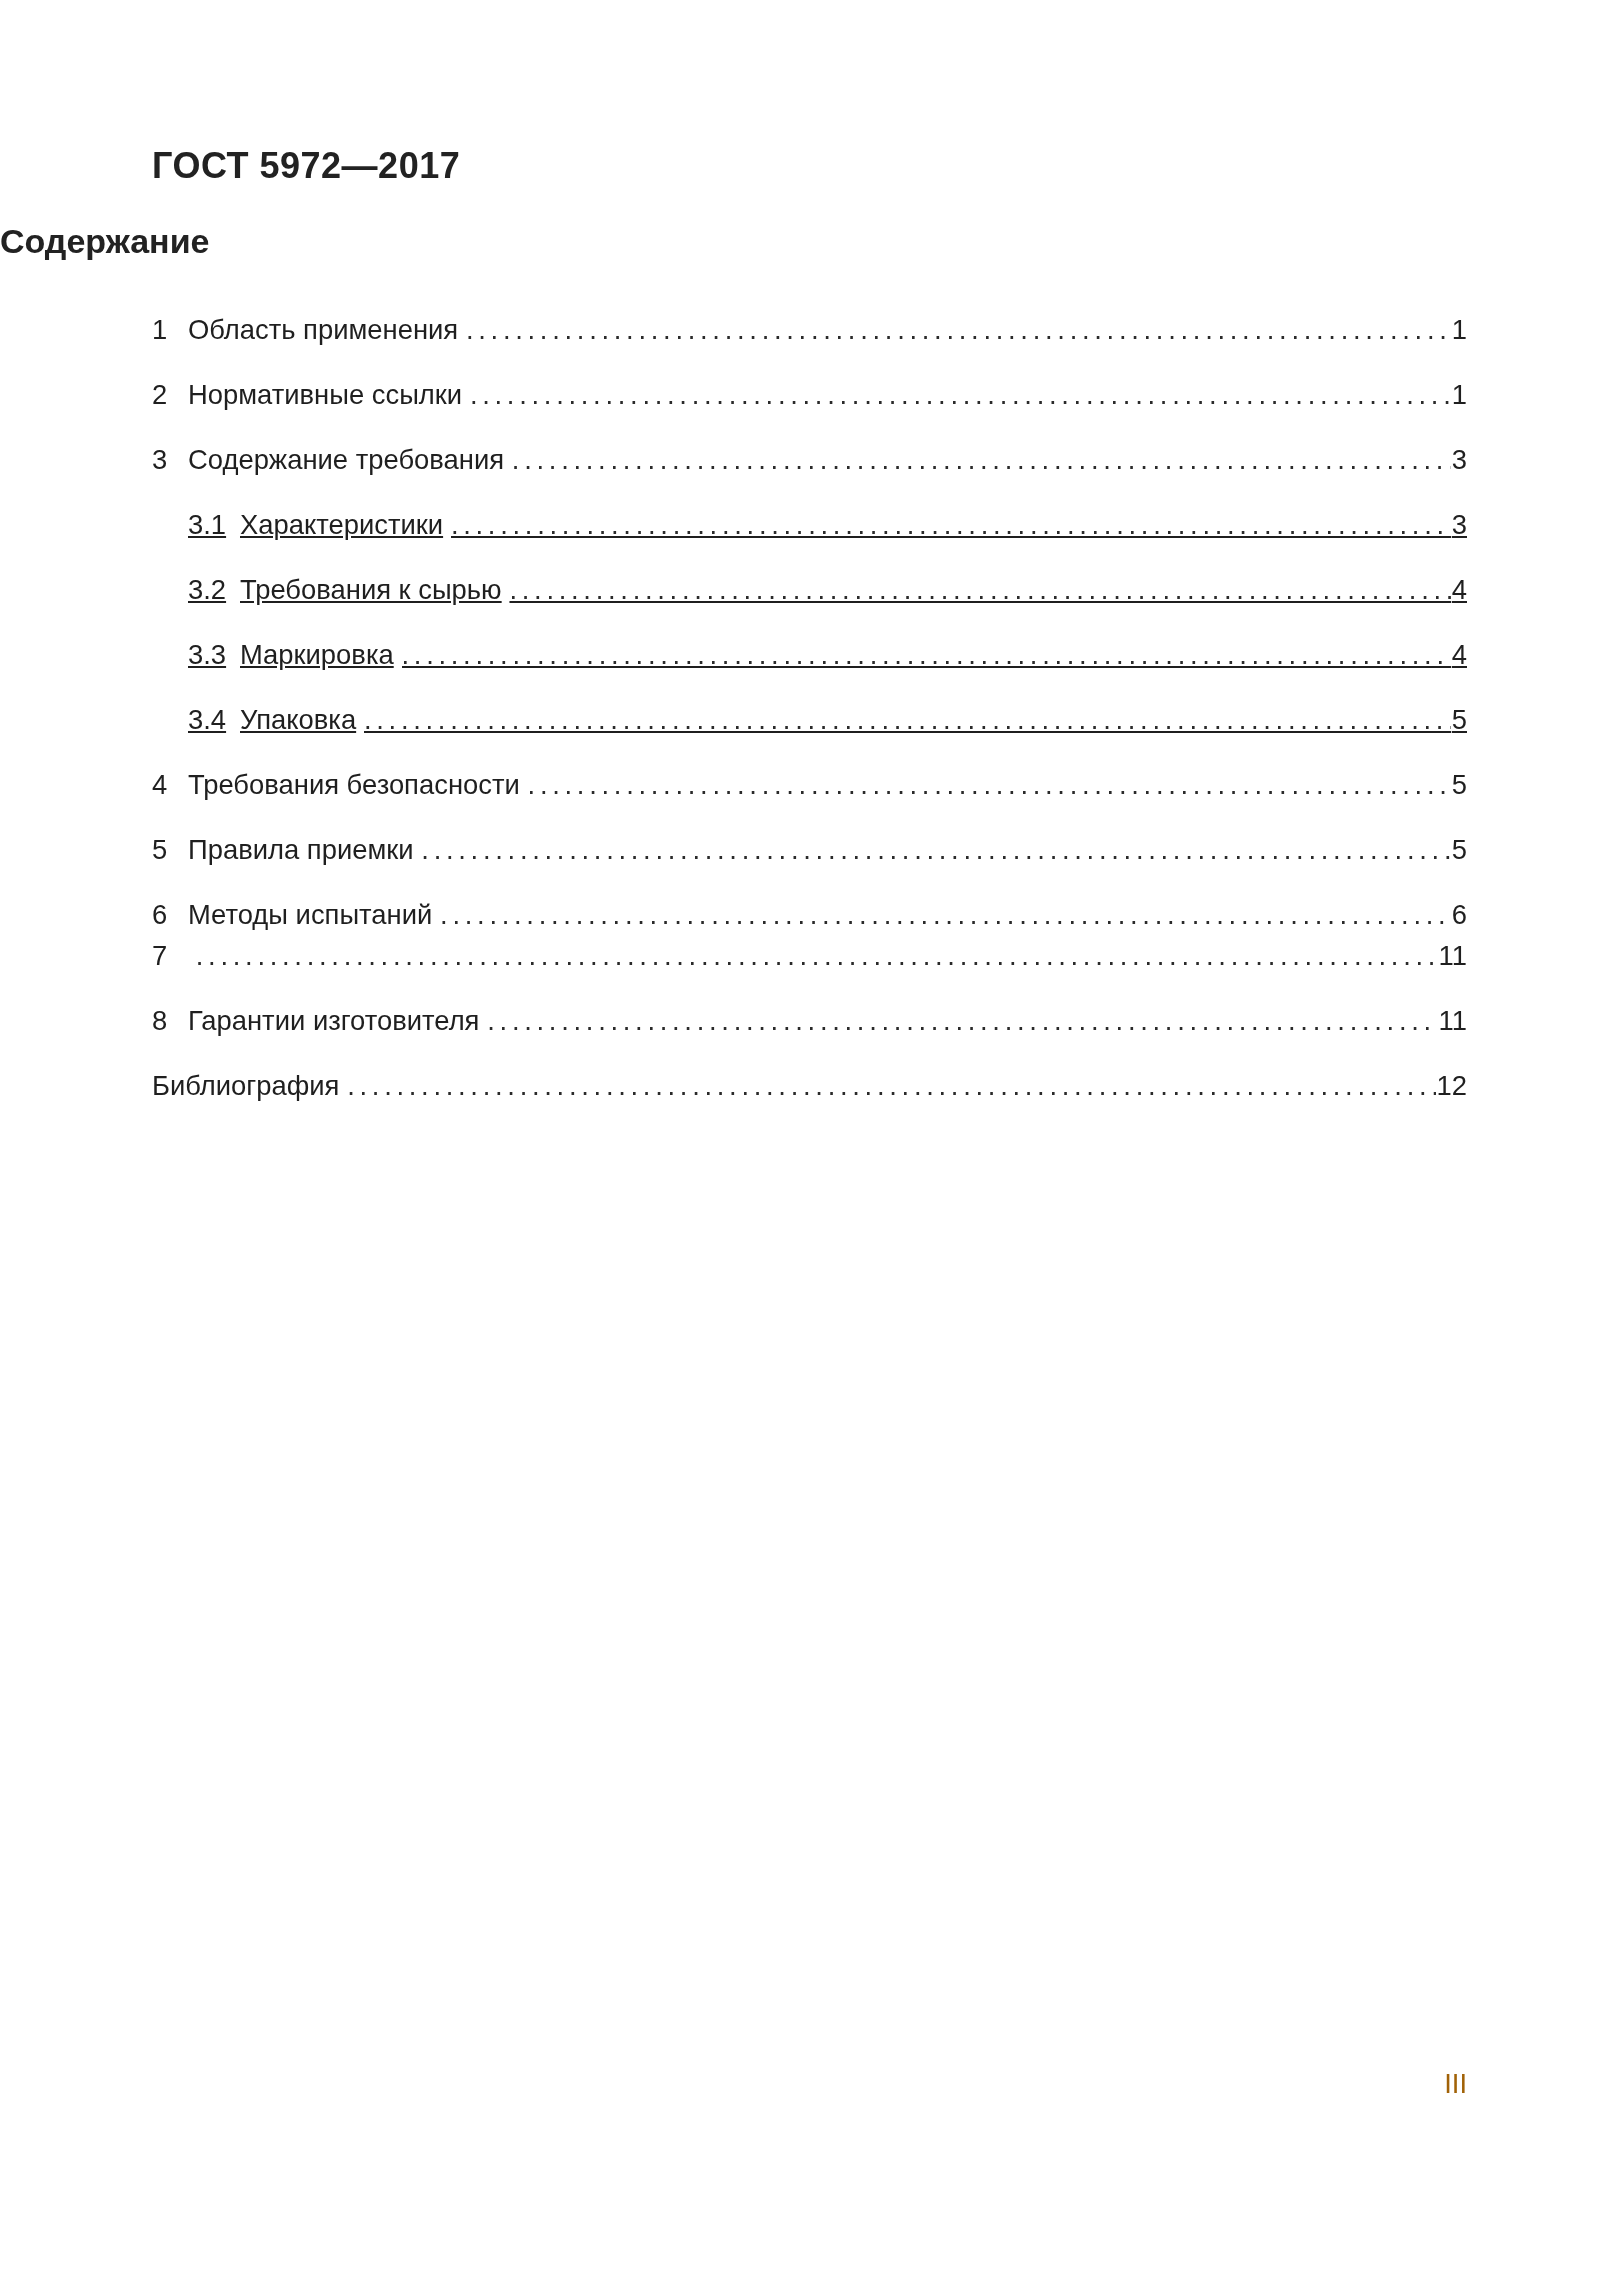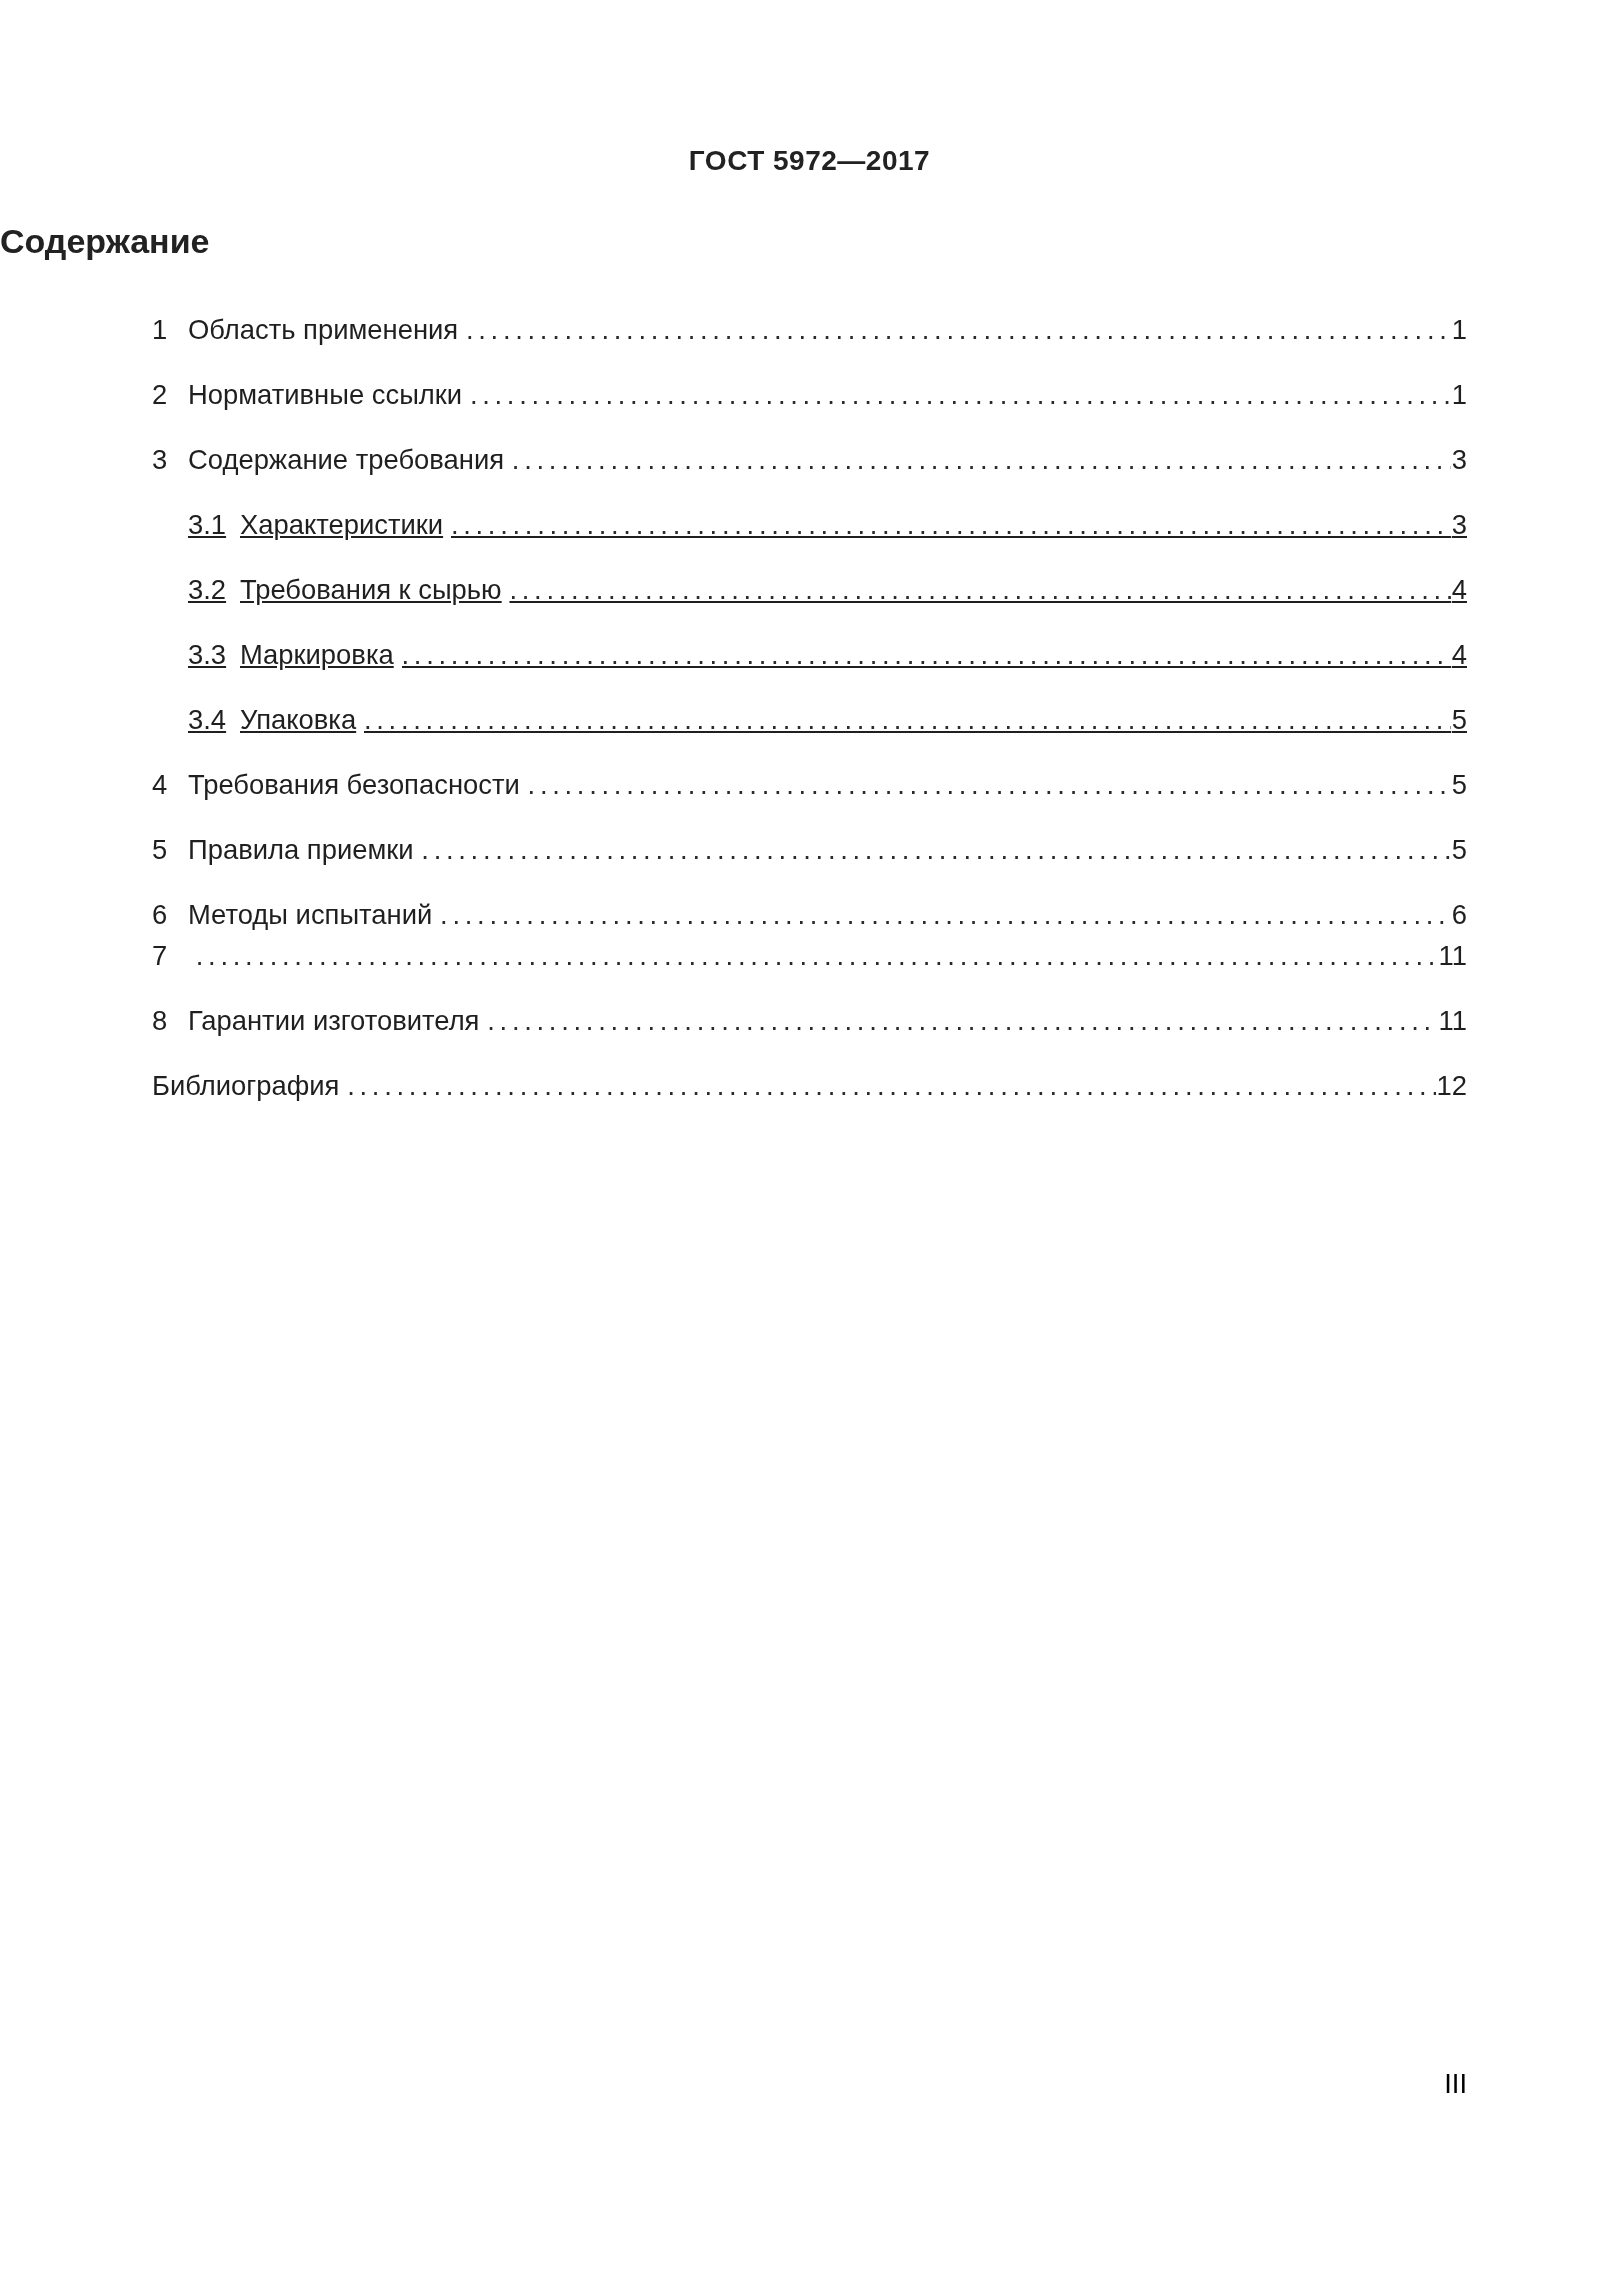--- a/index.html
+++ b/index.html
@@ -15,22 +15,22 @@
   .page {
     position: absolute;
     inset: 0;
     background: #ffffff;
   }
   .doc-header {
     position: absolute;
     top: 145px;
     left: 152px;
     right: 154px;
-    text-align: center;
-    font-size: 28px;
+    text-align: left;
+    font-size: 36px;
     font-weight: bold;
     letter-spacing: 0.5px;
     color: #222222;
   }
   .doc-title {
     position: absolute;
     top: 222px;
     left: 0;
     width: 100%;
     text-align: left;
@@ -76,21 +76,21 @@
     flex: 0 0 auto;
     text-align: right;
   }
   .folio {
     position: absolute;
     top: 2068px;
     left: 152px;
     right: 154px;
     text-align: right;
     font-size: 27.4px;
-    color: #000000;
+    color: #a16207;
   }
 </style>
 </head>
 <body>
 
 <div class="page">
 
   <div class="doc-header">ГОСТ 5972—2017</div>
 
   <div class="doc-title">Содержание</div>

